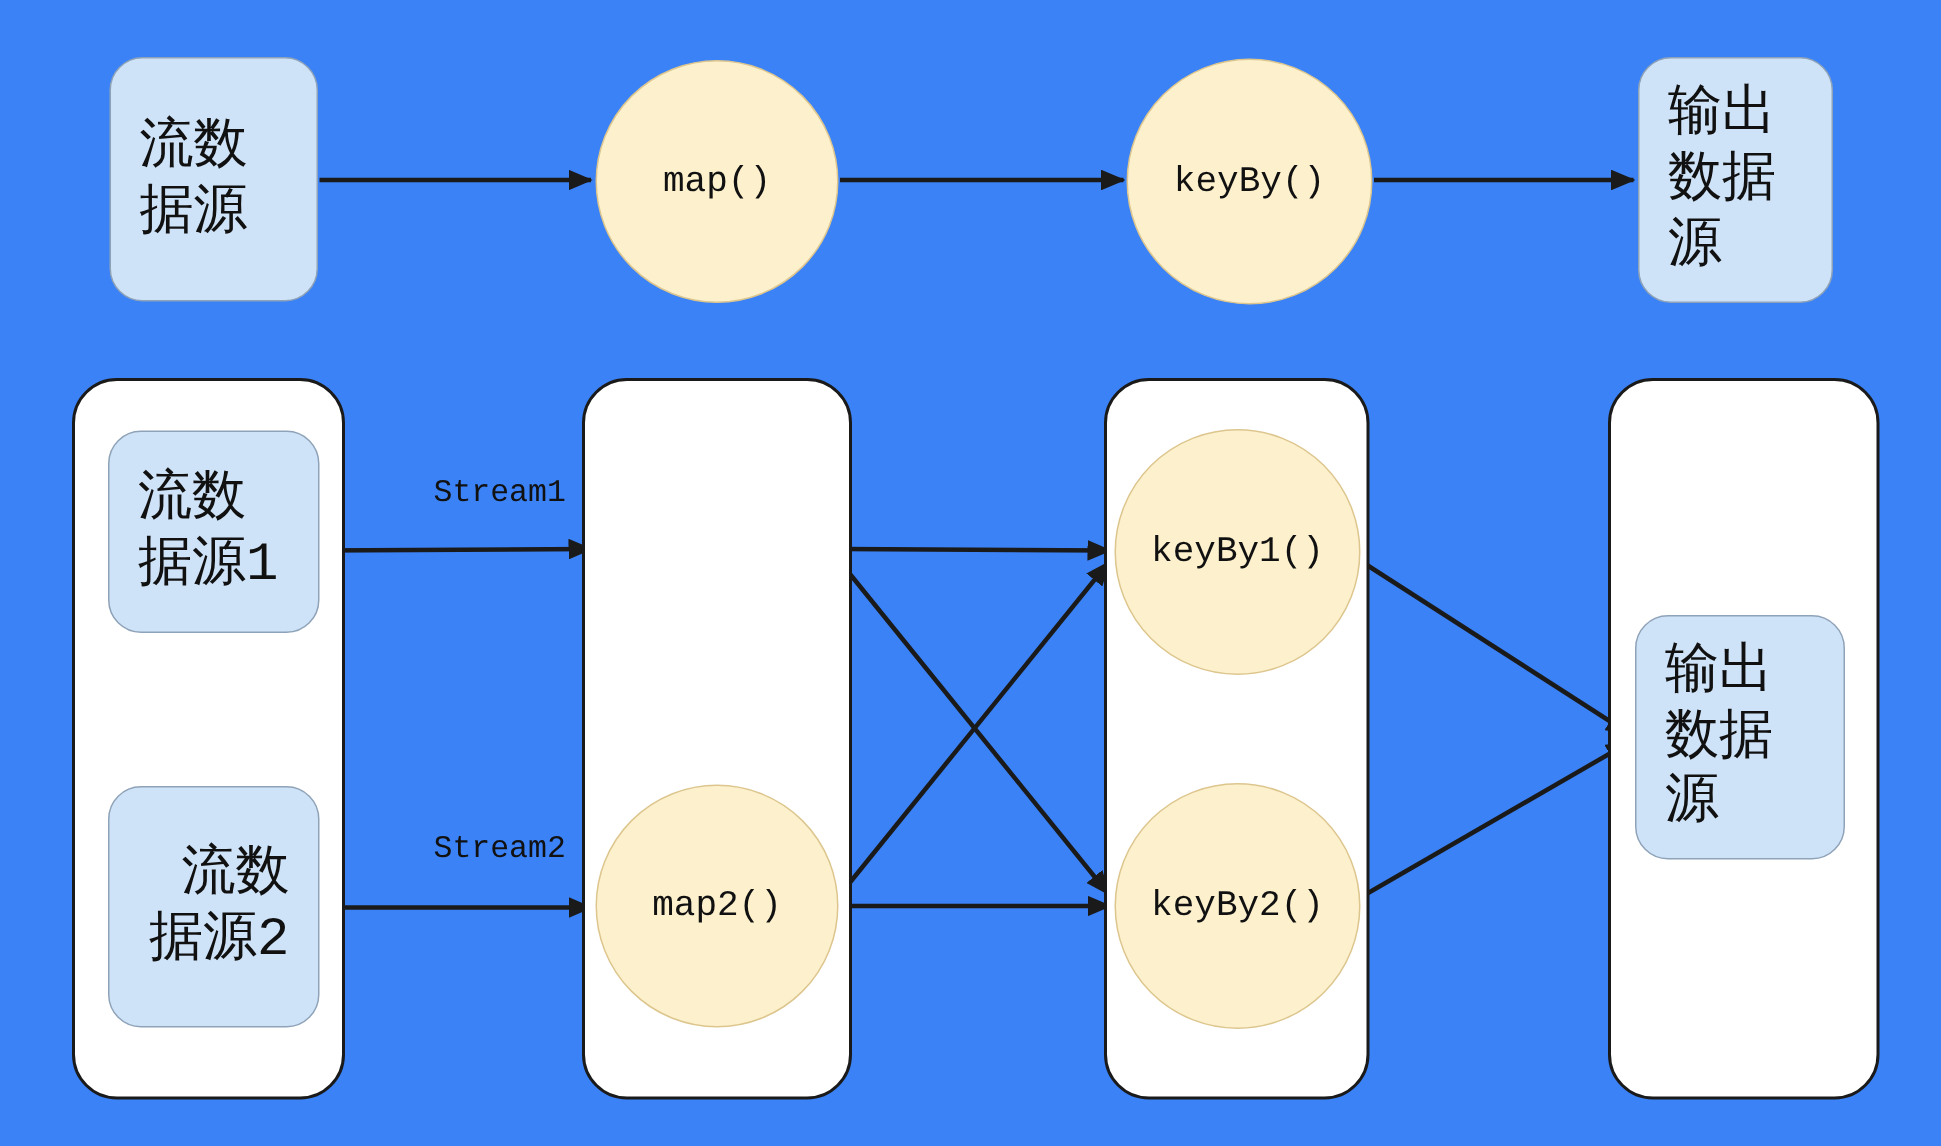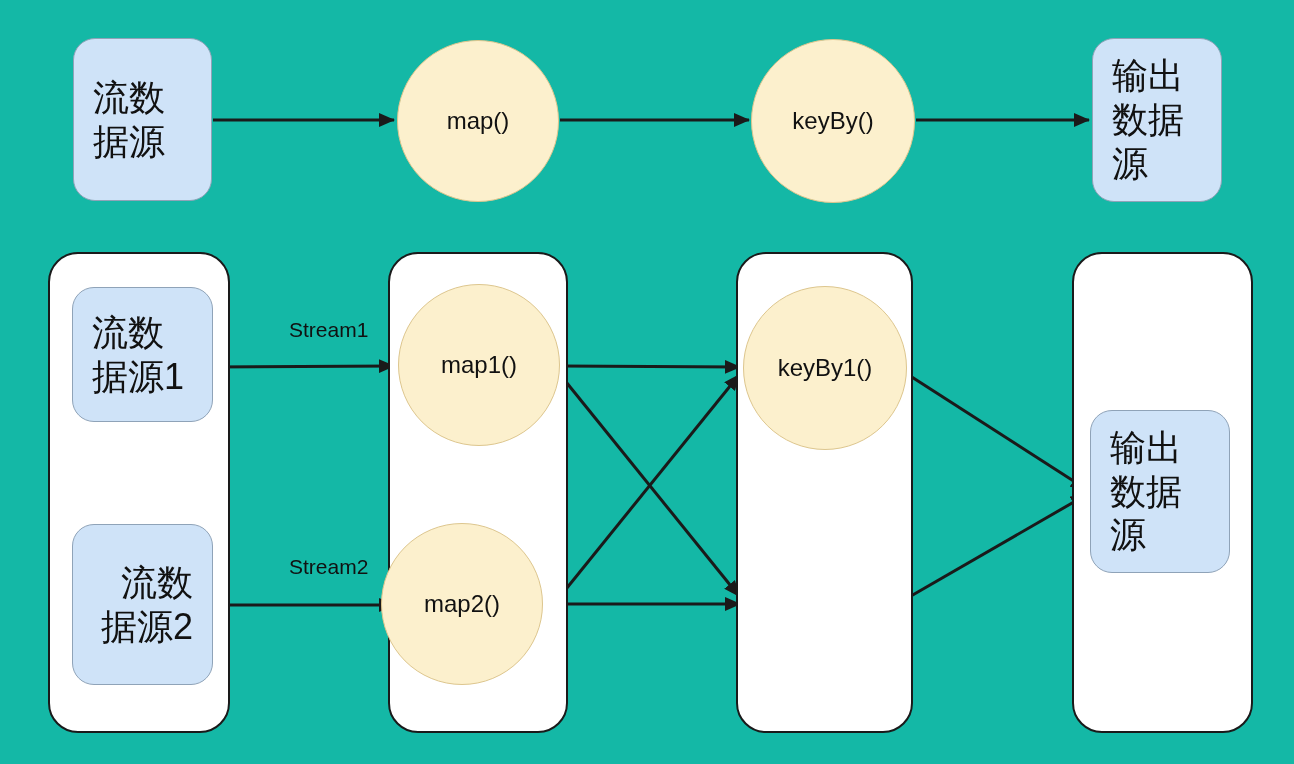--- a/index.html
+++ b/index.html
@@ -5,22 +5,23 @@
   html, body {
     margin: 0;
     padding: 0;
     font-family: "Liberation Sans", sans-serif;
     color: #111111;
   }
   .canvas {
     position: relative;
     width: 1294px;
     height: 764px;
-    background: #14b8a6;
+    background: #3b82f6;
     overflow: hidden;
+    font-family: Liberation Mono, monospace;
   }
   .edges-layer {
     position: absolute;
     left: 0; top: 0;
     width: 1294px;
     height: 764px;
     pointer-events: none;
   }
   .group-container {
     position: absolute;
@@ -113,28 +114,28 @@
   <div class="node-box" style="left:72px; top:287px; width:141px; height:135px;">
     <div class="label-inner">流数据源1</div>
   </div>
   <div class="node-box" style="left:72px; top:524px; width:141px; height:161px;text-align:right;">
     <div class="label-inner">流数据源2</div>
   </div>
 
   <div class="stream-label" style="left:247px; top:318px;">Stream1</div>
   <div class="stream-label" style="left:247px; top:555px;text-align:center;">Stream2</div>
 
-  <div class="node-circle" style="left:398px; top:284px; width:162px; height:162px;">
-    <span>map1()</span>
-  </div>
-  <div class="node-circle" style="left:381px; top:523px; width:162px; height:162px;">
+  <div class="node-circle" style="left:397px; top:523px; width:162px; height:162px;">
     <span>map2()</span>
   </div>
 
   <div class="node-circle" style="left:743px; top:286px; width:164px; height:164px;align-items:center;">
     <span>keyBy1()</span>
+  </div>
+  <div class="node-circle" style="left:743px; top:522px; width:164px; height:164px;">
+    <span>keyBy2()</span>
   </div>
 
   <div class="node-box" style="left:1090px; top:410px; width:140px; height:163px;">
     <div class="label-inner" style="width:100px;">输出数据源</div>
   </div>
 
 </div>
 
 </body></html>

